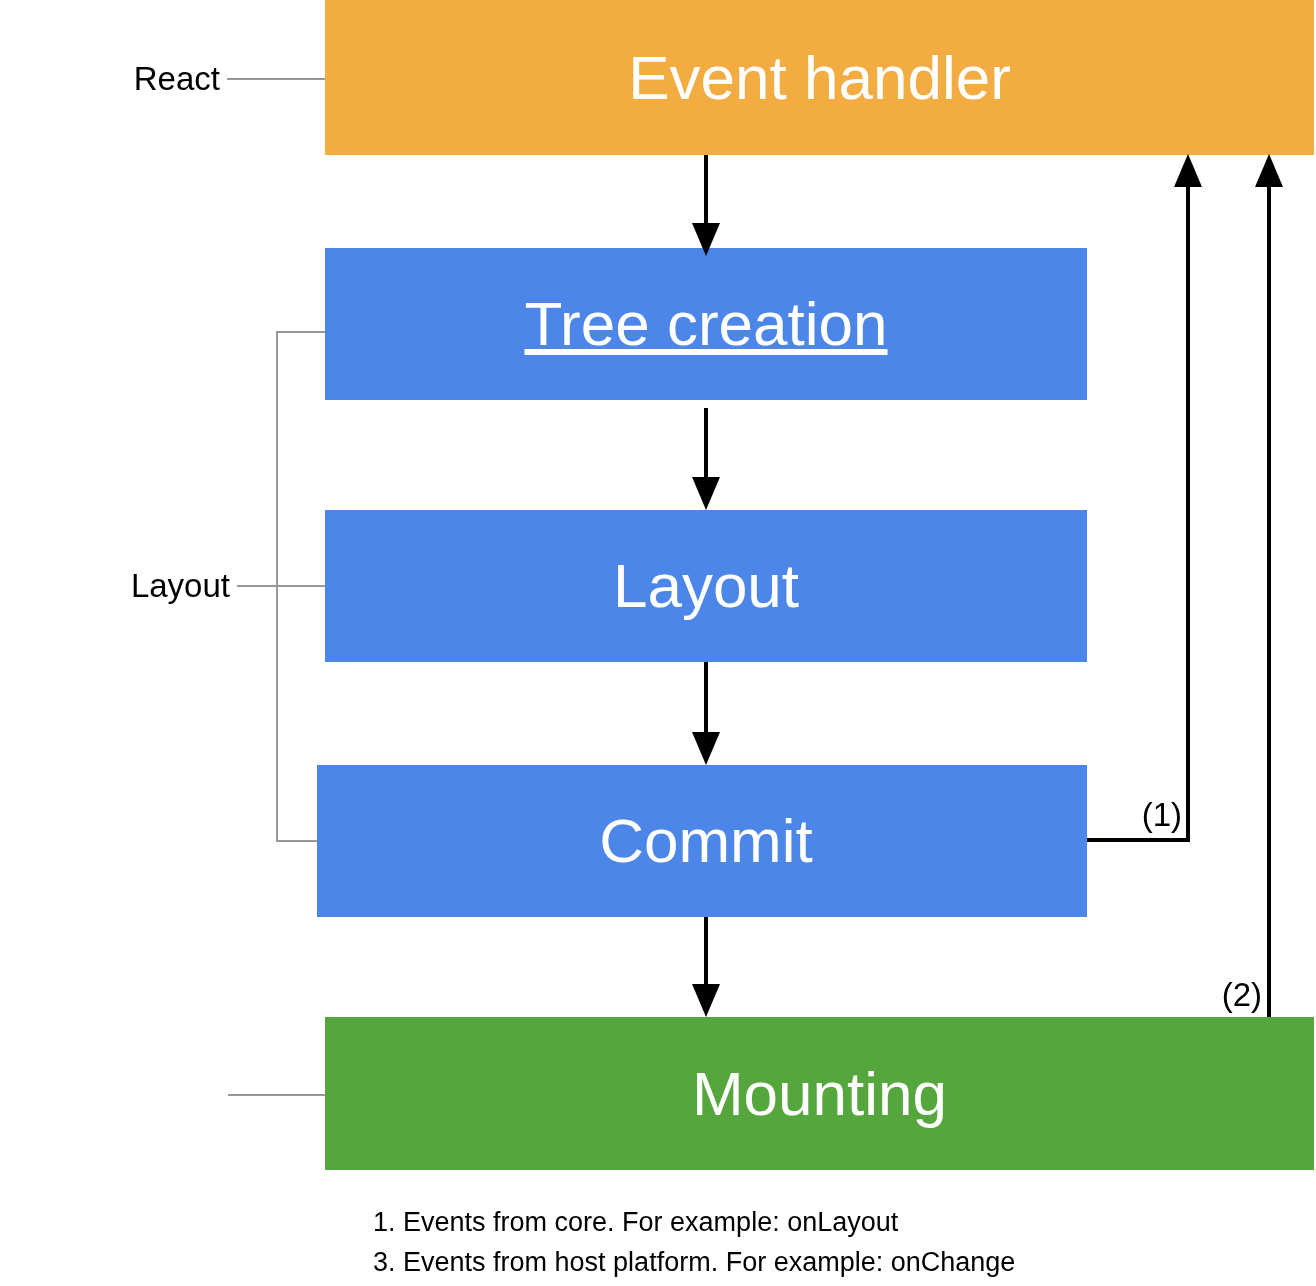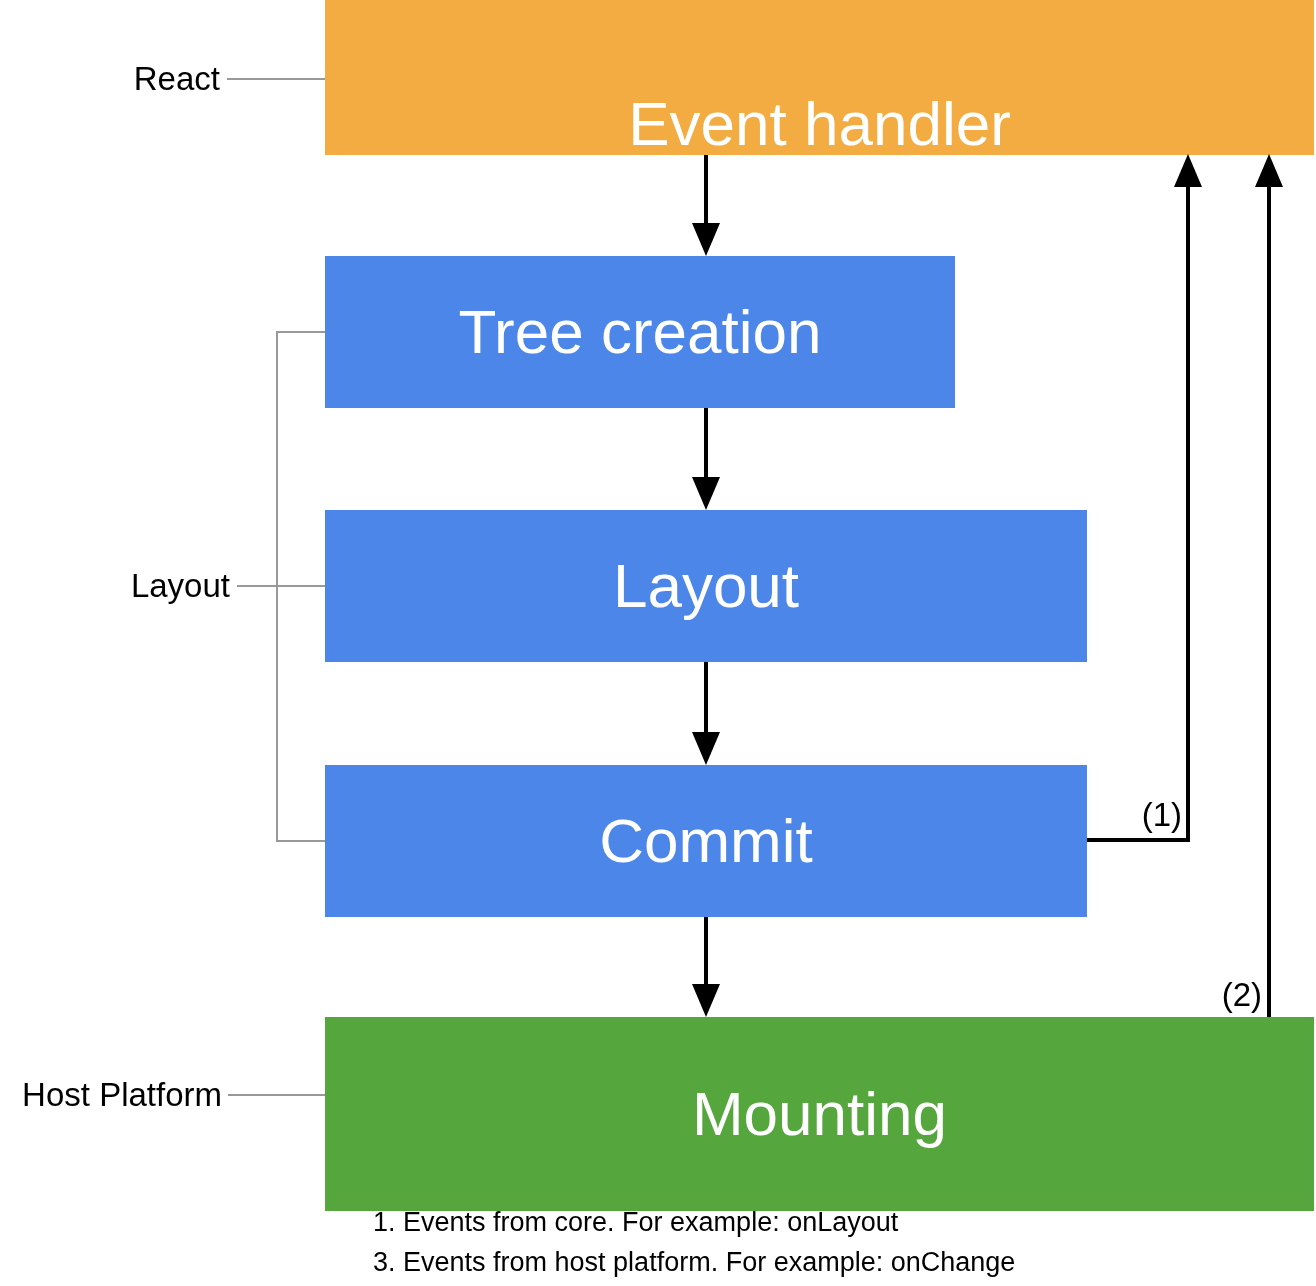--- a/index.html
+++ b/index.html
@@ -23,25 +23,25 @@
     justify-content: center;
     color: #ffffff;
     font-size: 62px;
     line-height: 1;
     white-space: nowrap;
   }
   .box-react   { background: var(--react-box, #F2AC41); }
   .box-fabric  { background: var(--fabric-box, #4C86E8); }
   .box-host    { background: var(--host-box, #55A63C); }
 
-  #event-handler { left: 325px; top: 0;      width: 989px; height: 155px; align-items: flex-end; }
-  #tree-creation { left: 325px; top: 256px;  width: 630px; height: 152px; }
+  #event-handler { left: 325px; top: 0;      width: 989px; height: 155px; }
+  #tree-creation { left: 325px; top: 248px;  width: 762px; height: 152px; text-decoration: underline; }
   #layout-box    { left: 325px; top: 510px;  width: 762px; height: 152px; }
-  #commit-box    { left: 325px; top: 765px;  width: 762px; height: 152px; }
-  #mounting-box  { left: 325px; top: 1017px; width: 989px; height: 194px; }
+  #commit-box    { left: 317px; top: 765px;  width: 762px; height: 152px; padding-left: 8px; }
+  #mounting-box  { left: 325px; top: 1017px; width: 989px; height: 153px; }
 
   
   .side-label {
     position: absolute;
     font-size: 33px;
     line-height: 38px;
     color: #000000;
     text-align: right;
     white-space: nowrap;
   }
@@ -126,21 +126,20 @@
 
   <div class="side-label" id="react-label">React</div>
   <div class="gray-line" id="react-connector"></div>
 
   <div class="side-label" id="fabric-label">Layout</div>
   <div class="gray-line" id="fabric-label-connector"></div>
   <div class="gray-line" id="fabric-bracket-vert"></div>
   <div class="gray-line" id="fabric-bracket-top"></div>
   <div class="gray-line" id="fabric-bracket-bottom"></div>
 
-  <div class="side-label" id="host-platform-label">Host Platform</div>
   <div class="gray-line" id="host-connector"></div>
 
   <div class="box box-react" id="event-handler">
     <span>Event handler</span>
   </div>
   <div class="box box-fabric" id="tree-creation">
     <span>Tree creation</span>
   </div>
   <div class="box box-fabric" id="layout-box">
     <span>Layout</span>

